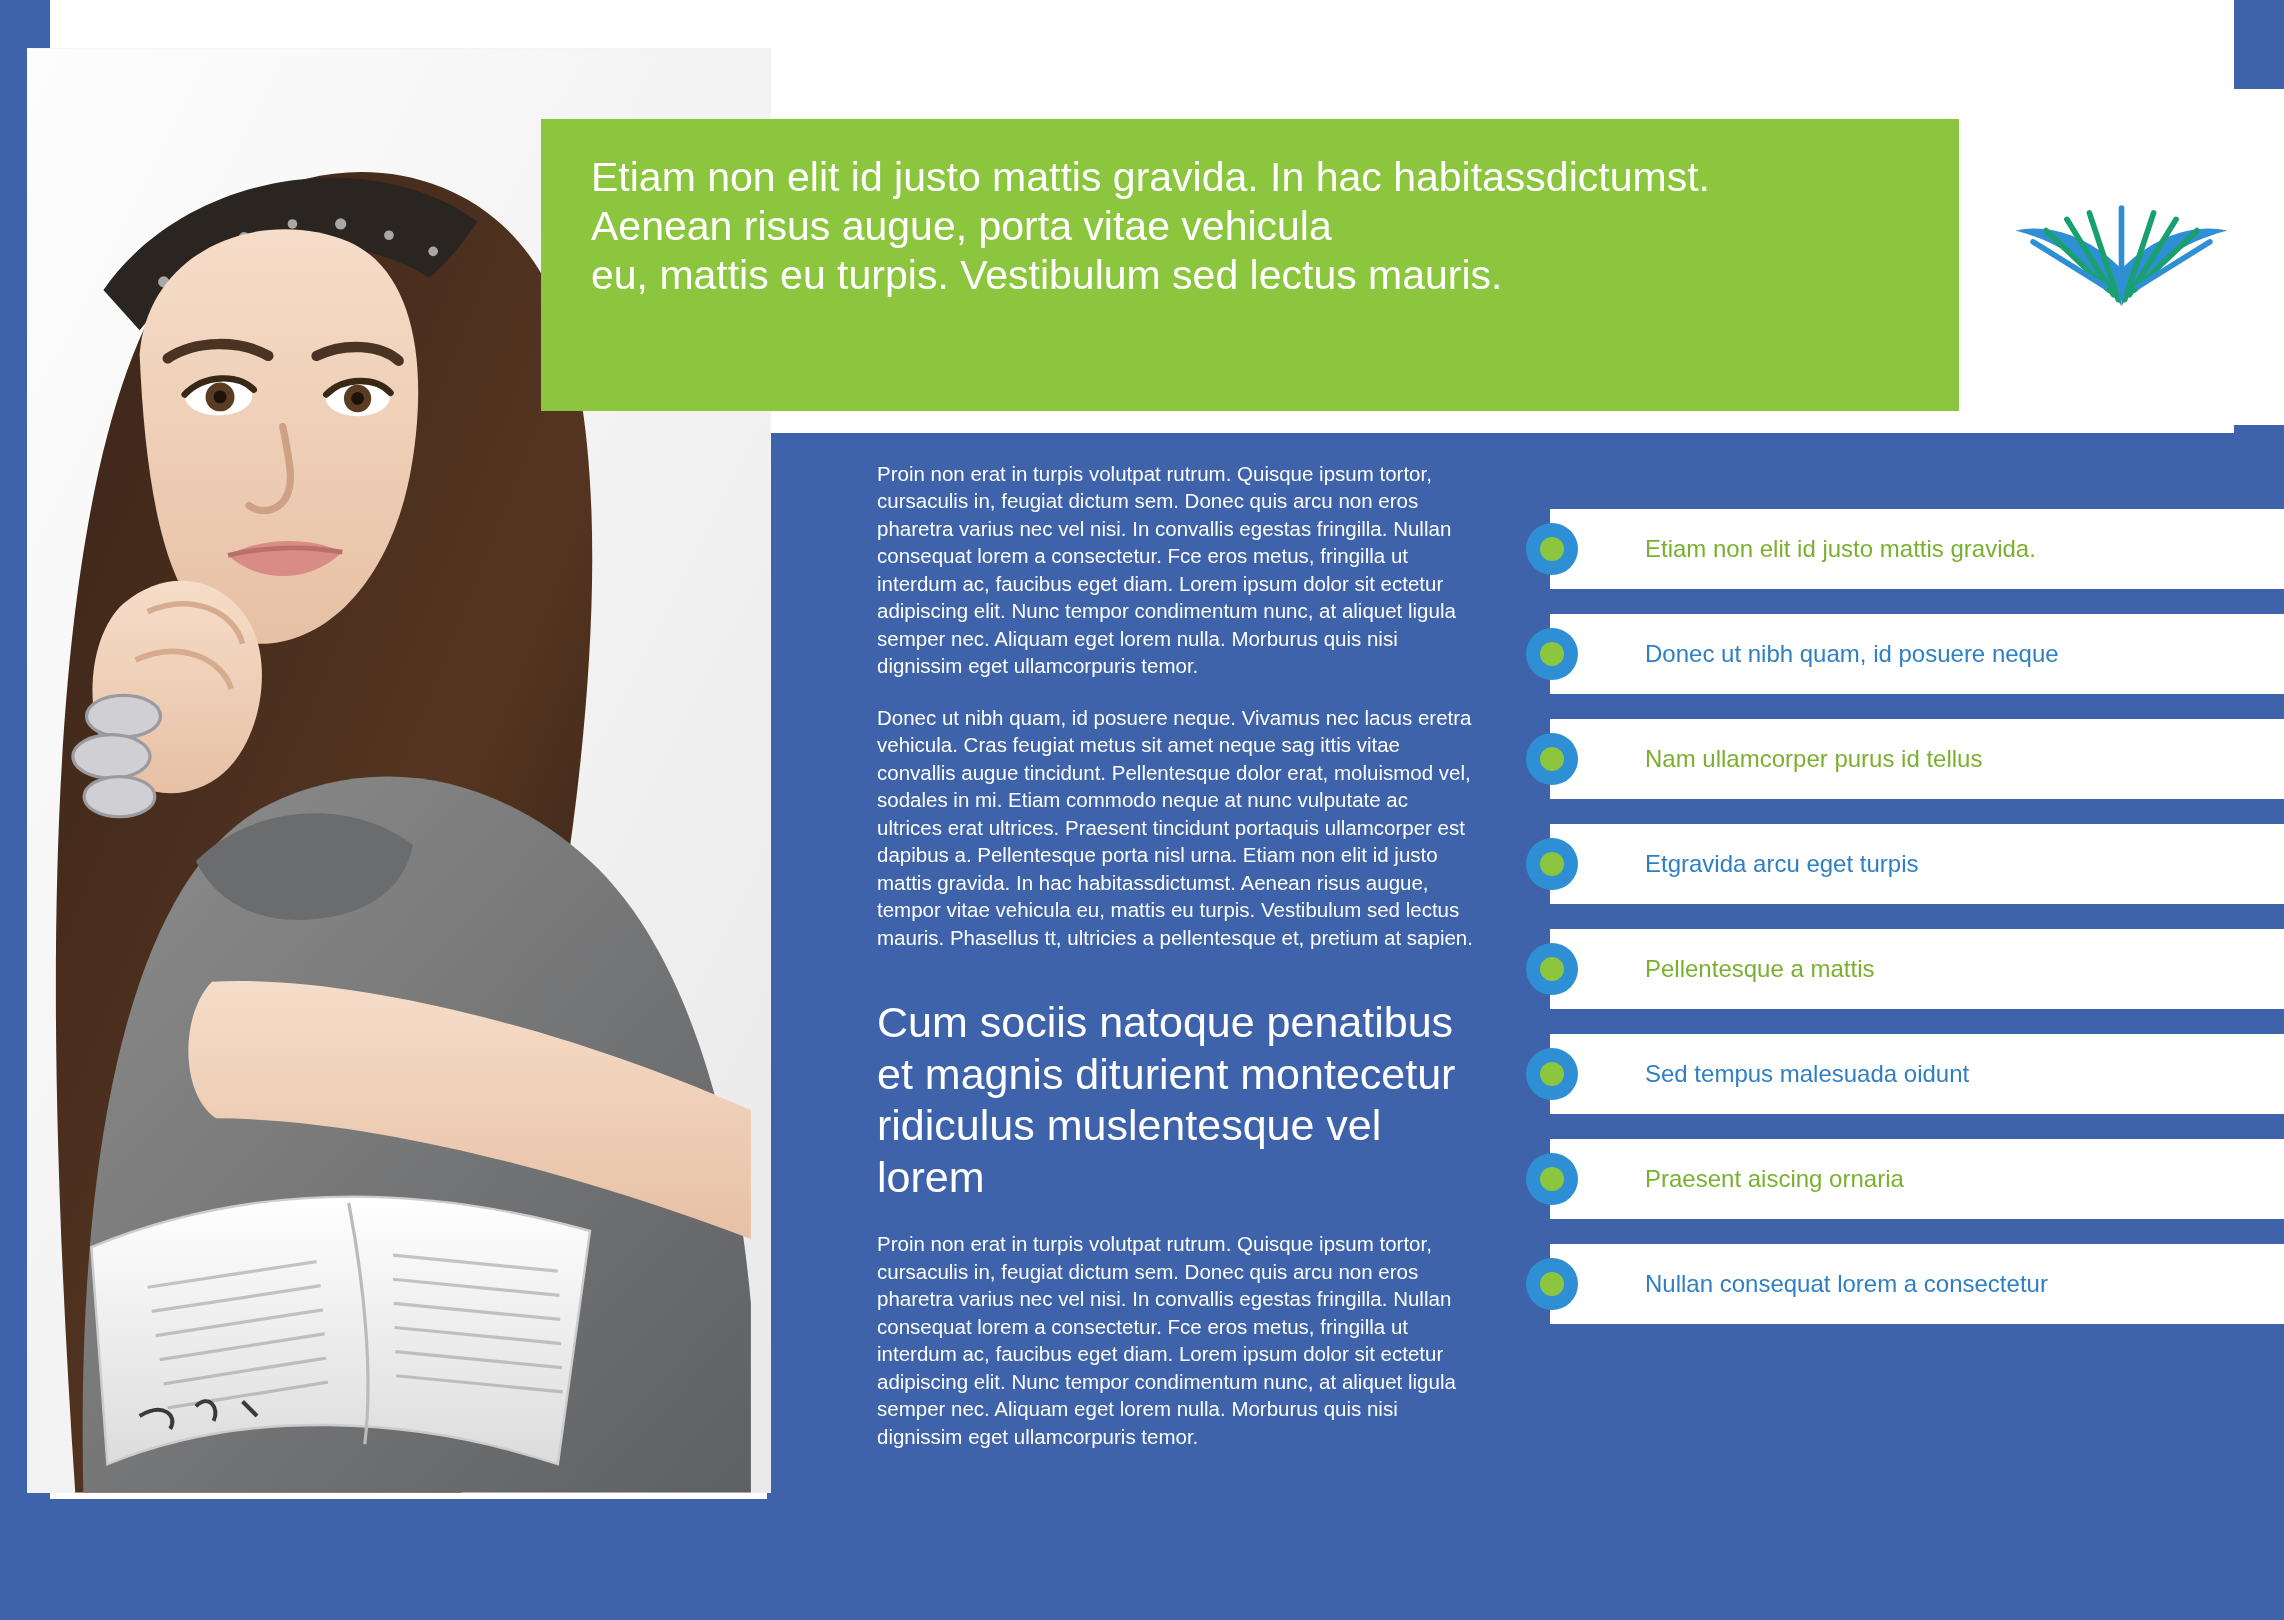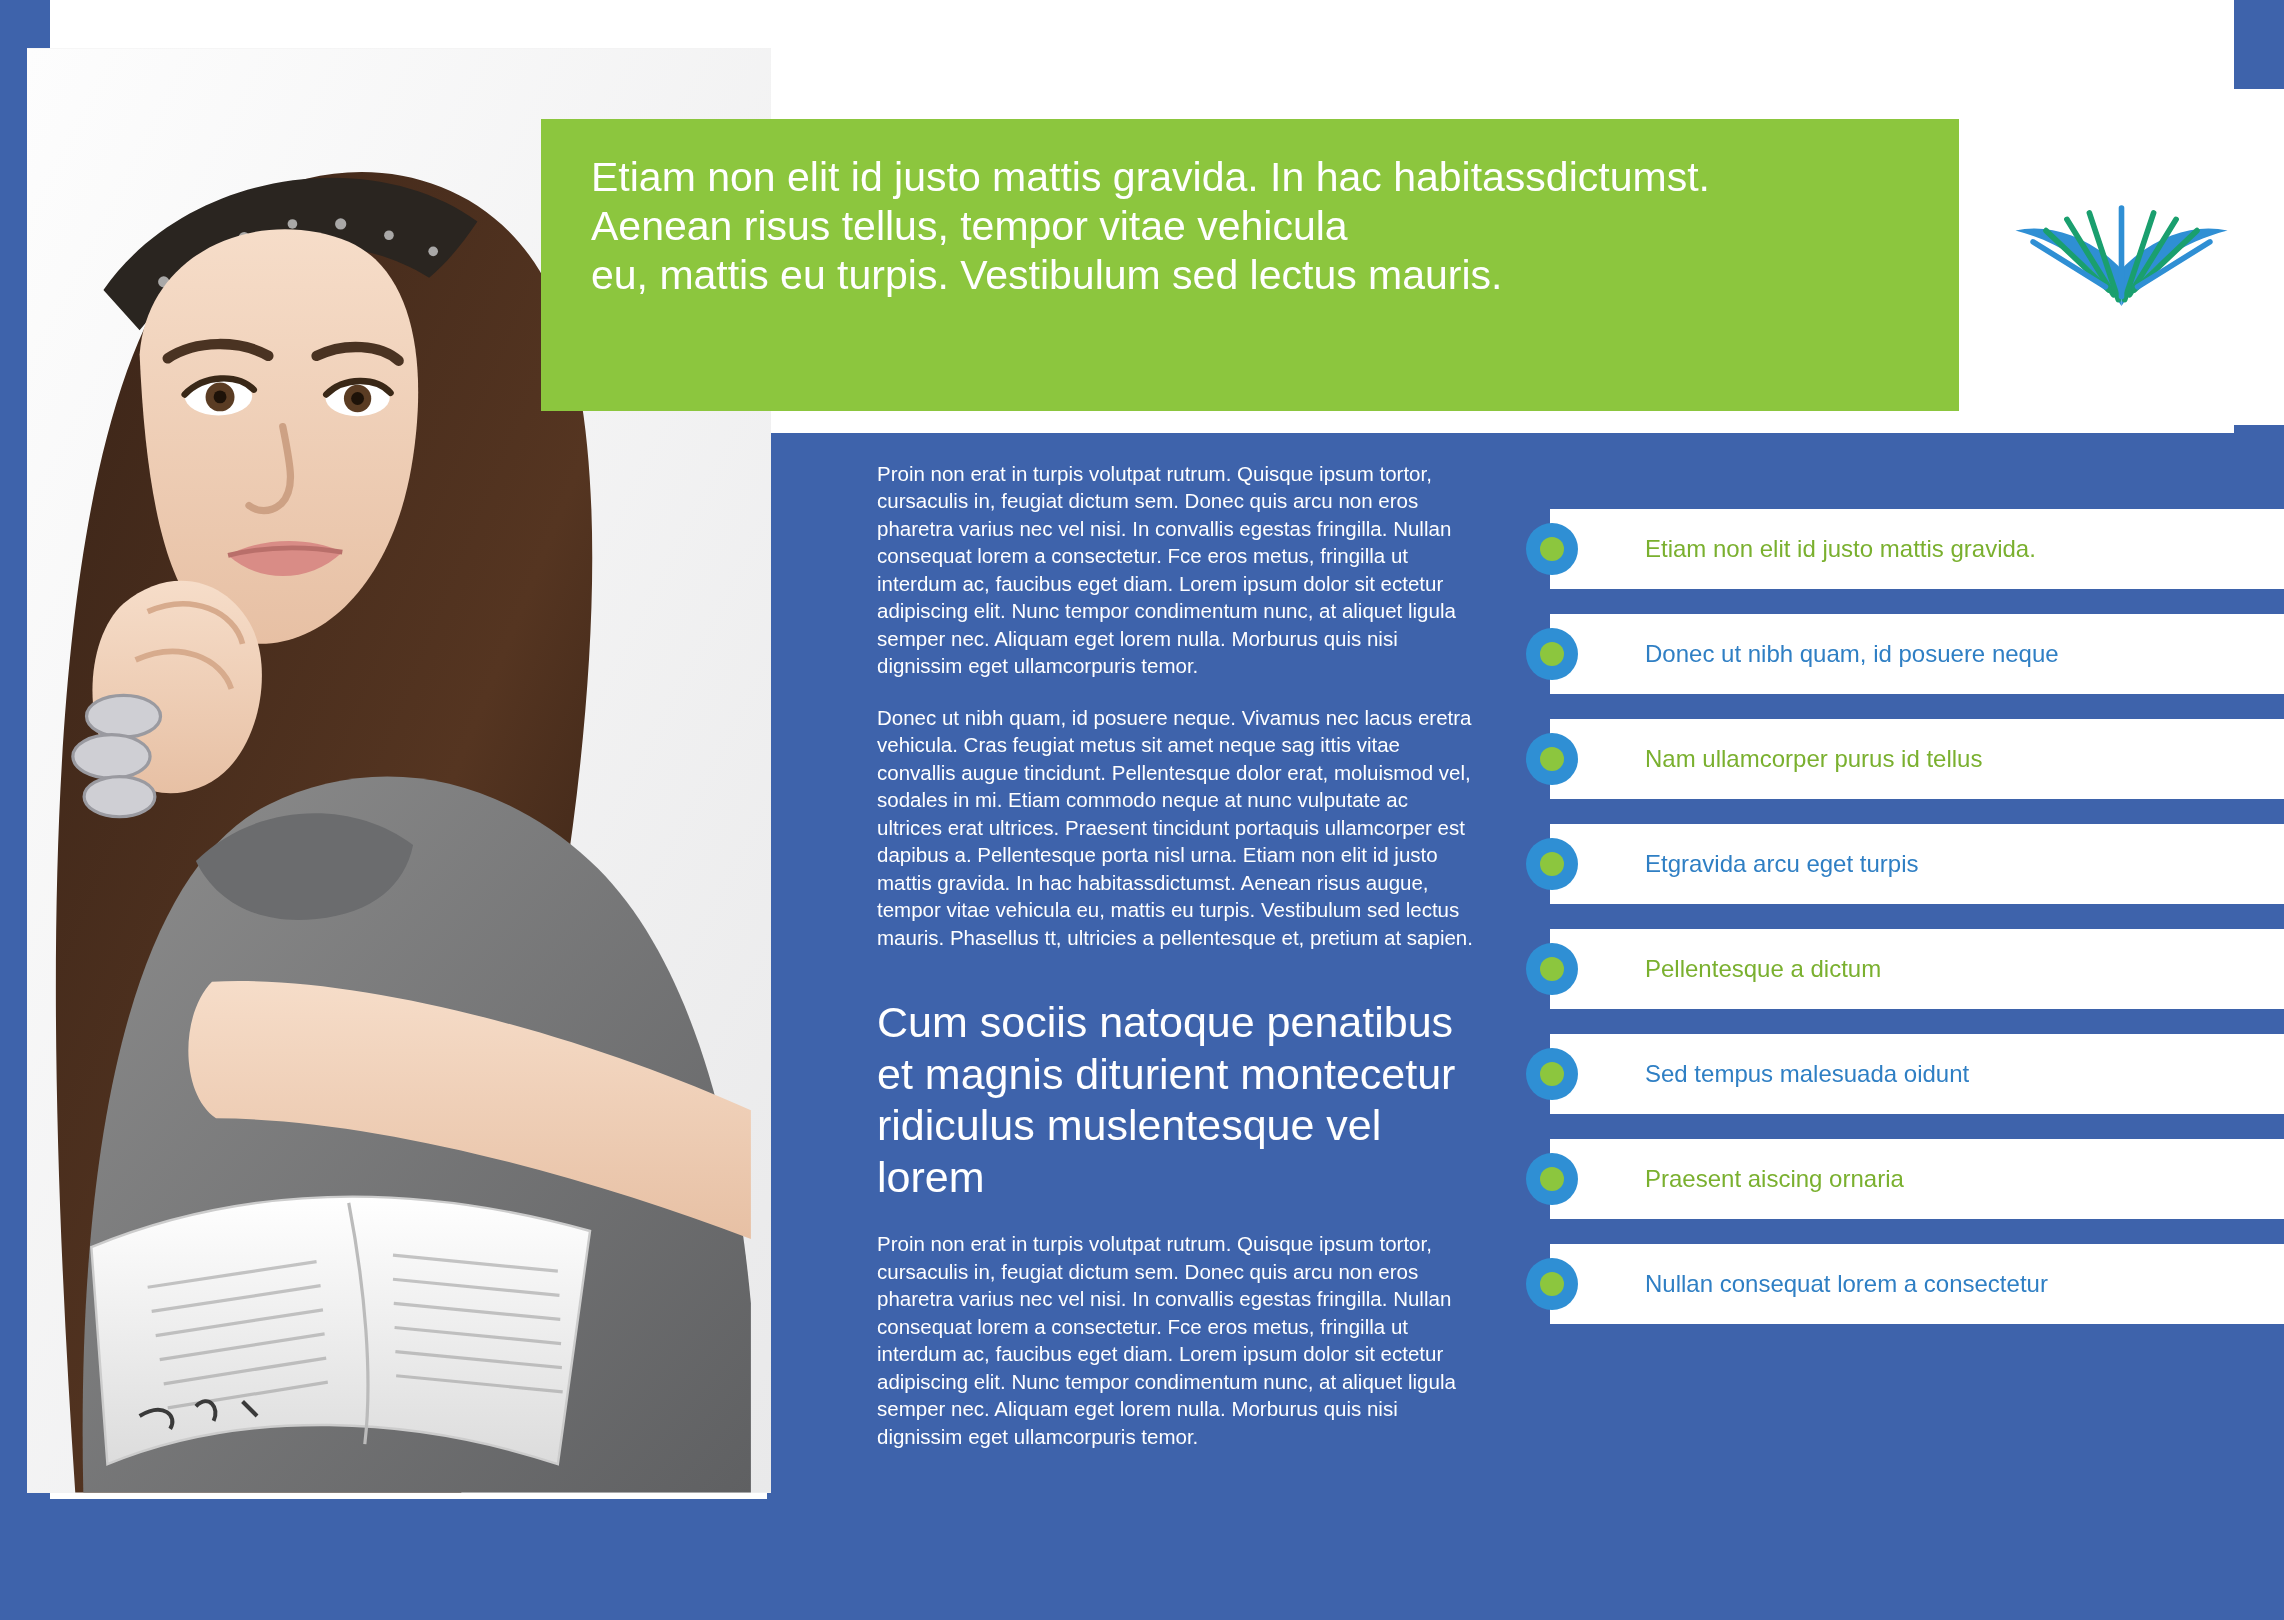--- a/index.html
+++ b/index.html
@@ -270,21 +270,21 @@
           <path d="M459 1650 L666 1670"></path>
       </g>
       <path d="M140 1700 C170 1682 188 1700 178 1716" stroke="#3a3a3a" stroke-width="5" fill="none"></path>
       <path d="M210 1688 C226 1672 240 1690 232 1706" stroke="#3a3a3a" stroke-width="5" fill="none"></path>
       <path d="M268 1682 L286 1700" stroke="#3a3a3a" stroke-width="5" fill="none"></path>
     </svg>
   </div>
 
   <div class="green-banner">
     <p>Etiam non elit id justo mattis gravida. In hac habitassdictumst.</p>
-    <p>Aenean risus tellus, tempor vitae vehicula</p>
+    <p>Aenean risus augue, porta vitae vehicula</p>
     <p>eu, mattis eu turpis. Vestibulum sed lectus mauris.</p>
   </div>
 
   <div class="logo-card">
     <span>
       <svg width="241" height="121" viewBox="0 0 300 150" xmlns="http://www.w3.org/2000/svg">
         <g stroke-linecap="round">
           <path d="M150 138 C120 92 80 60 18 44 C60 34 112 52 150 92 Z" fill="#2f8fd4"></path>
           <path d="M150 138 C180 92 220 60 282 44 C240 34 188 52 150 92 Z" fill="#2f8fd4"></path>
           <g stroke="#1a9f6e" stroke-width="7" fill="none">
@@ -329,21 +329,21 @@
       <span class="list-label green">Nam ullamcorper purus id tellus</span>
     </div>
 
     <div class="list-item">
       <span class="bullet"></span>
       <span class="list-label">Etgravida arcu eget turpis</span>
     </div>
 
     <div class="list-item">
       <span class="bullet"></span>
-      <span class="list-label green">Pellentesque a dictum</span>
+      <span class="list-label green">Pellentesque a mattis</span>
     </div>
 
     <div class="list-item">
       <span class="bullet"></span>
       <span class="list-label">Sed tempus malesuada oidunt</span>
     </div>
 
     <div class="list-item">
       <span class="bullet"></span>
       <span class="list-label green">Praesent aiscing ornaria</span>

